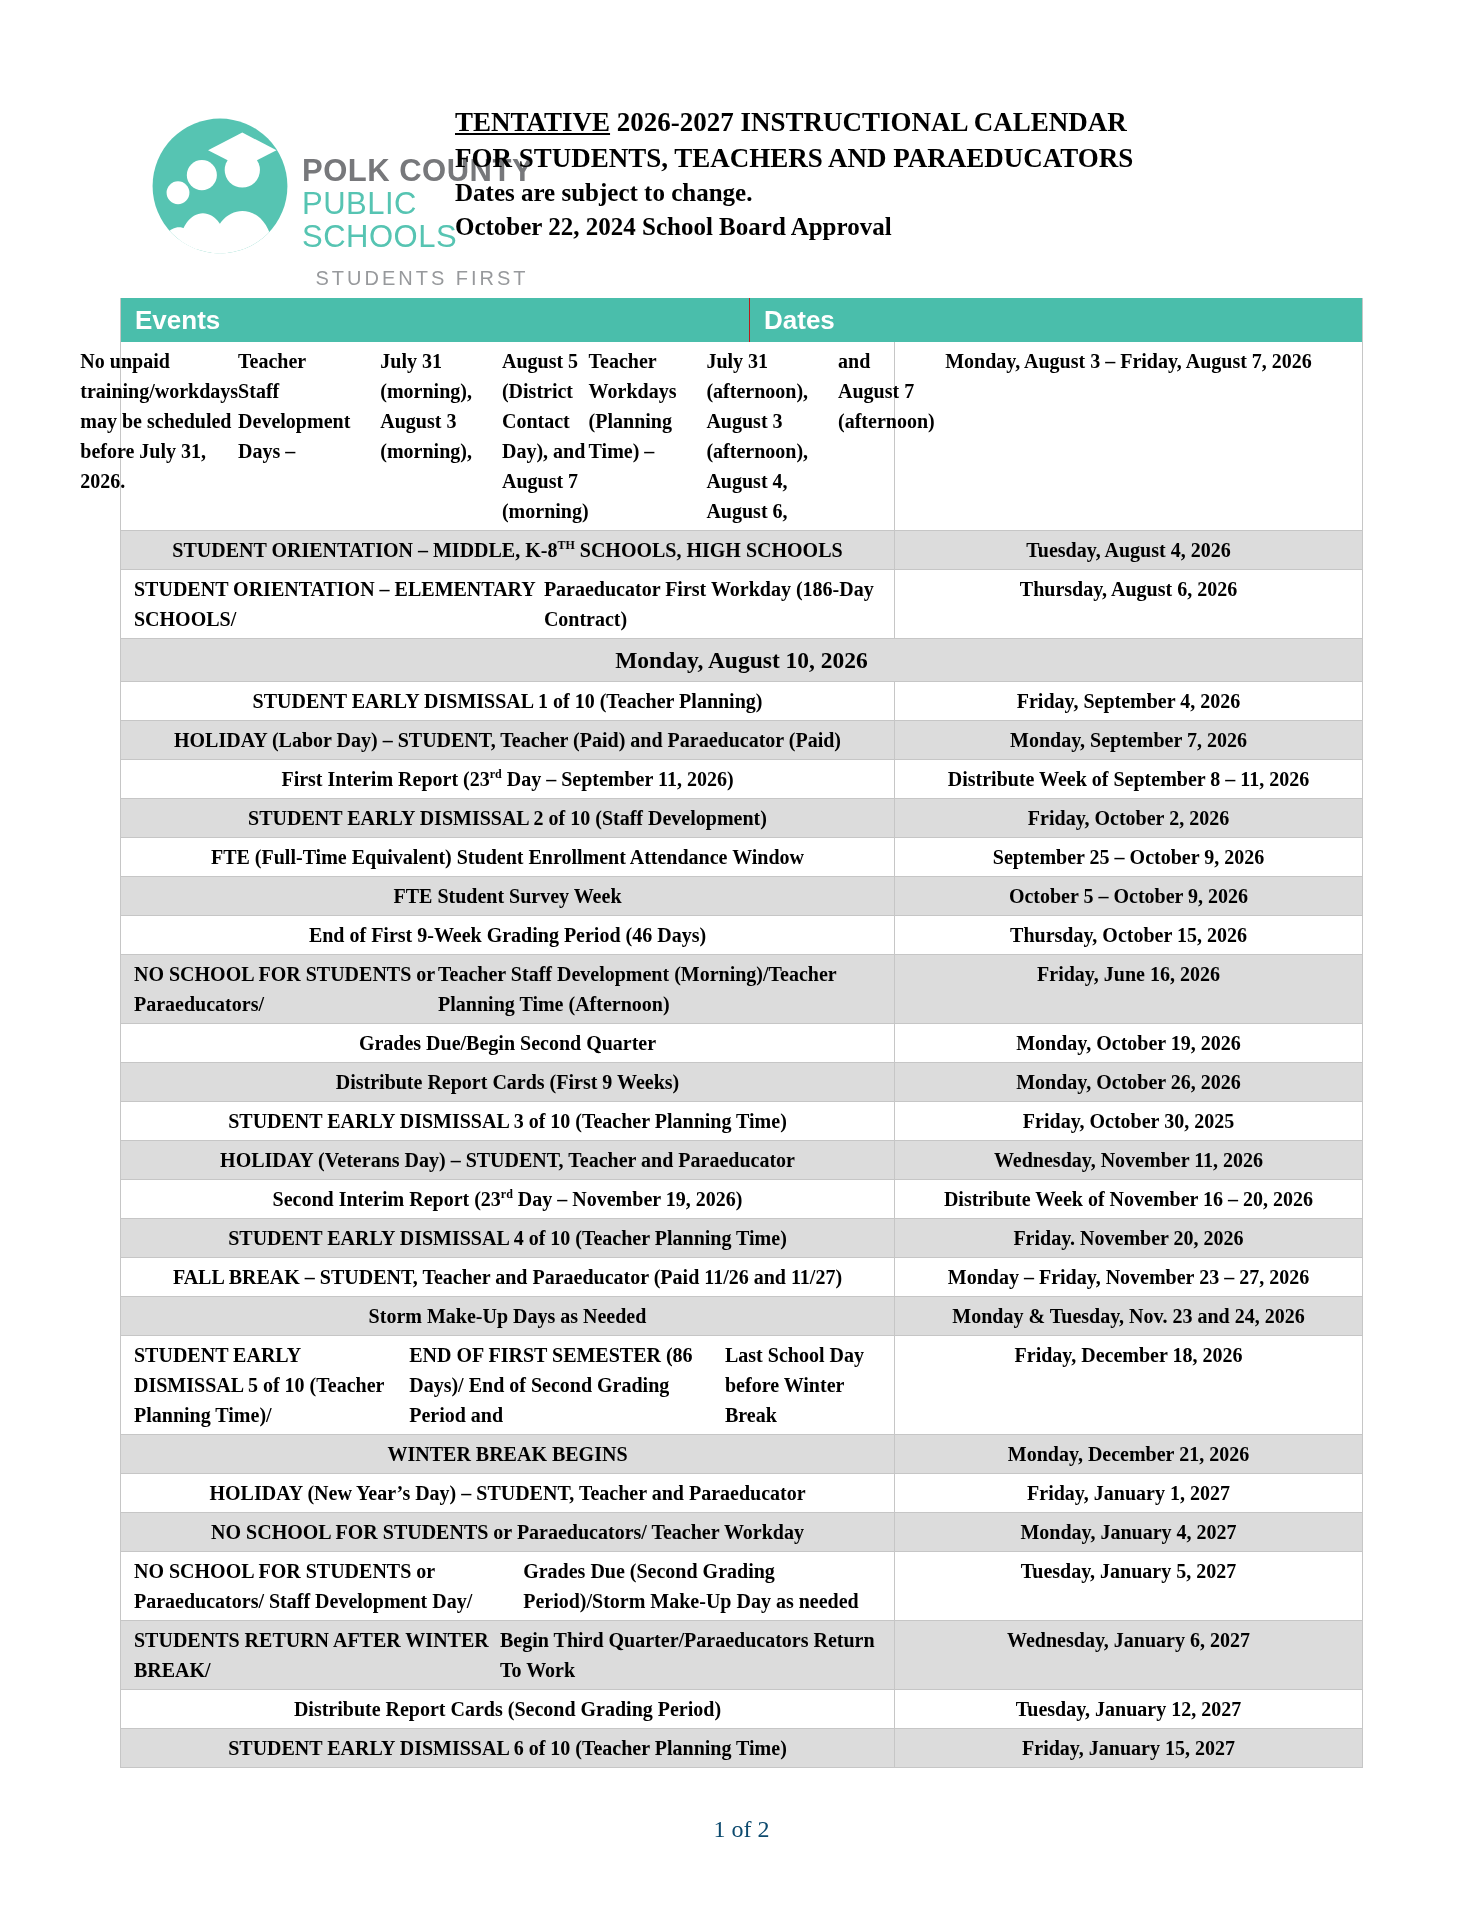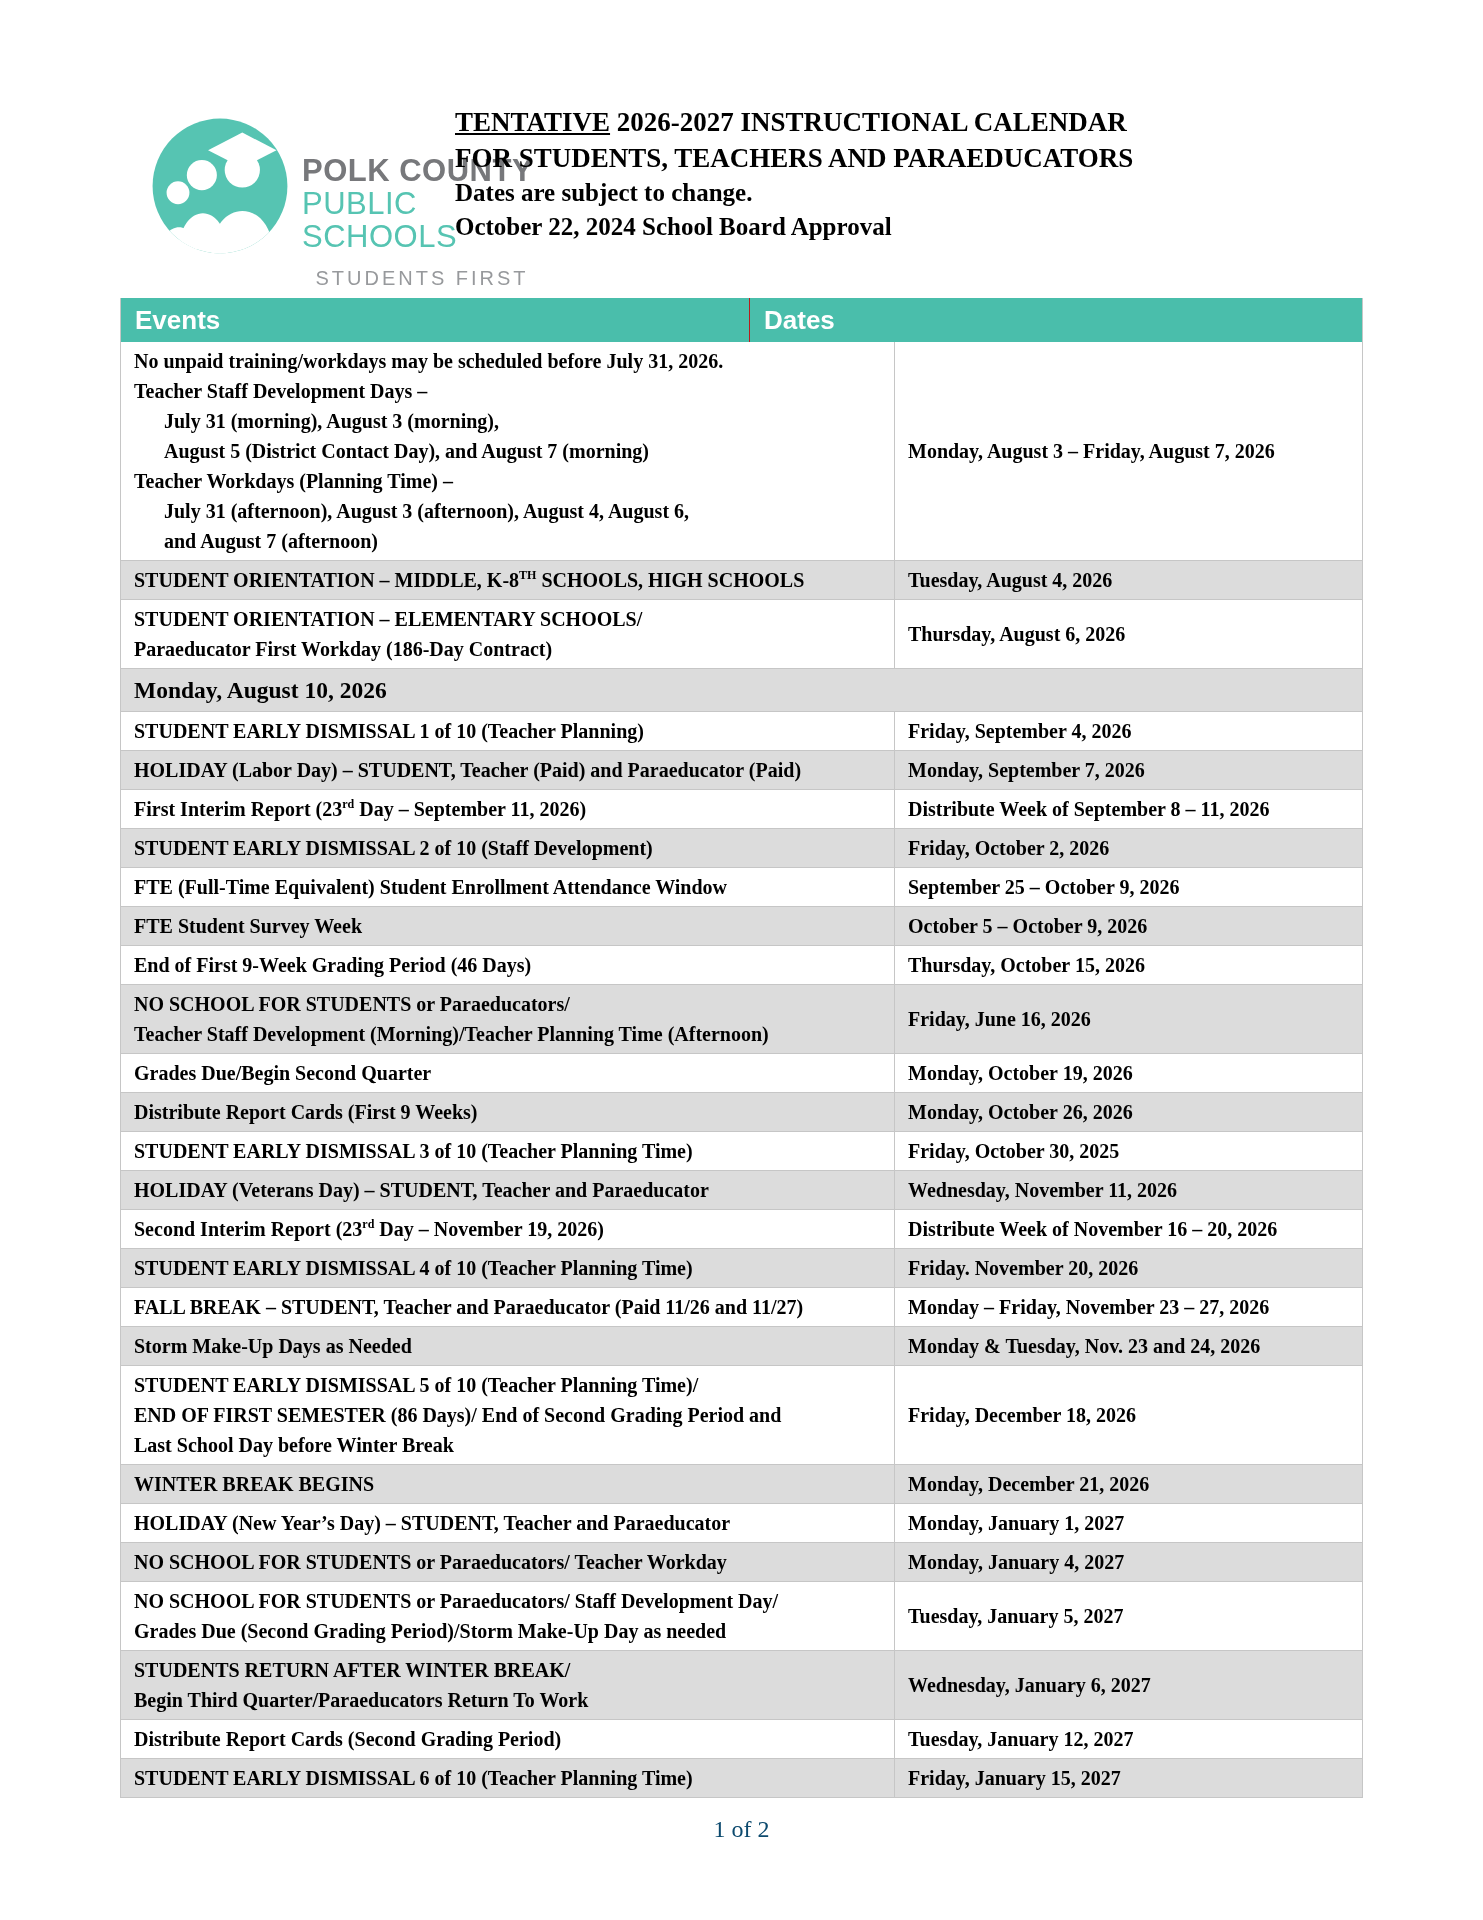--- a/index.html
+++ b/index.html
@@ -41,21 +41,21 @@
     border-bottom:1px solid var(--border);
   }
   .thead{display:flex;background:var(--teal);color:#fff;
     font-family:"Liberation Sans","DejaVu Sans",sans-serif;font-weight:bold;}
   .th{font-size:26px;line-height:30px;padding:7px 14px;}
   .th-events{width:629px;flex:none;border-right:1px solid #b91c1c;}
   .th-dates{flex:1;}
   .row{display:flex;border-top:1px solid var(--border);background:#fff;}
   .row:first-child{border-top:none;}
   .row.gray{background:var(--row-gray);}
-  .cell{padding:4px 13px;display:flex;flex-direction:column;justify-content:center;}
+  .cell{padding:4px 13px;display:flex;justify-content:center;}
   .cell-events{width:774px;flex:none;border-right:1px solid var(--border);}
   .cell-dates{flex:1;}
   .line{font-size:20px;font-weight:bold;line-height:30px;}
   .row.large .line{font-size:23.5px;line-height:34px;}
   .line.indent{padding-left:30px;}
   .line sup{font-size:12px;line-height:0;vertical-align:super;}
   
   .footer{position:absolute;left:0;top:1816px;width:100%;text-align:center;
     font-size:24px;font-weight:400;color:#0c4a6e;}
 </style>
@@ -284,21 +284,21 @@
           </div>
           <div class="cell cell-dates">
             <div class="line">Monday, December 21, 2026</div>
           </div>
         </div>
         <div class="row white">
           <div class="cell cell-events">
             <div class="line">HOLIDAY (New Year’s Day) – STUDENT, Teacher and Paraeducator</div>
           </div>
           <div class="cell cell-dates">
-            <div class="line">Monday, January 1, 2027</div>
+            <div class="line">Friday, January 1, 2027</div>
           </div>
         </div>
         <div class="row gray">
           <div class="cell cell-events">
             <div class="line">NO SCHOOL FOR STUDENTS or Paraeducators/ Teacher Workday</div>
           </div>
           <div class="cell cell-dates">
             <div class="line">Monday, January 4, 2027</div>
           </div>
         </div>

